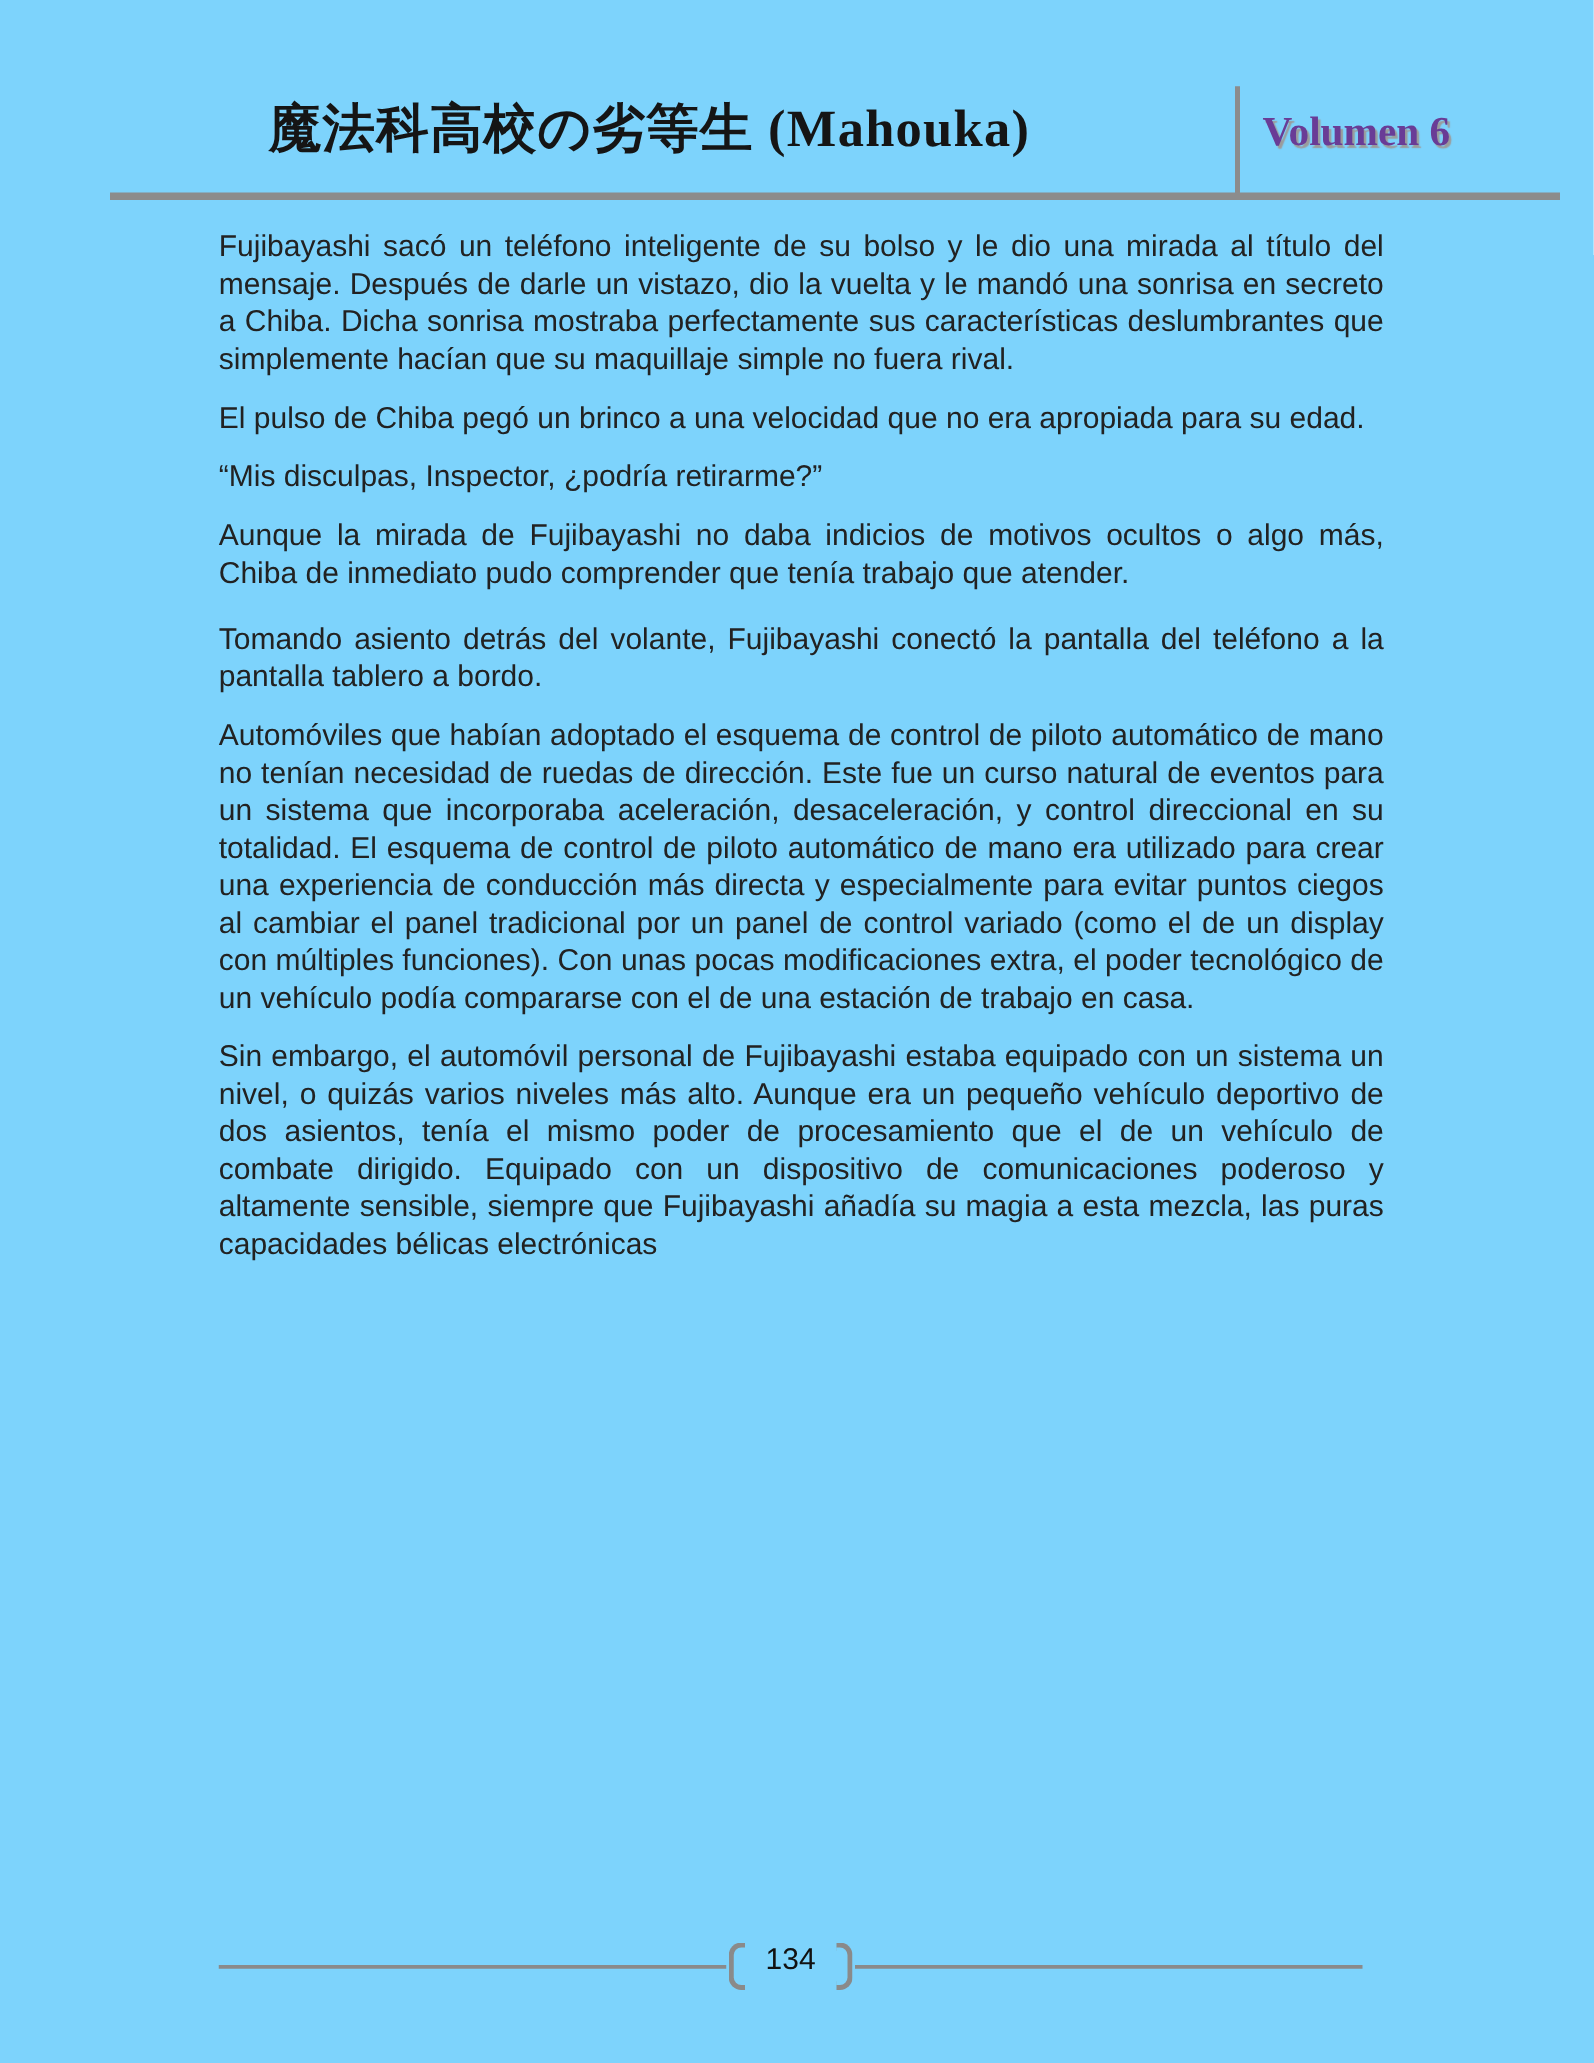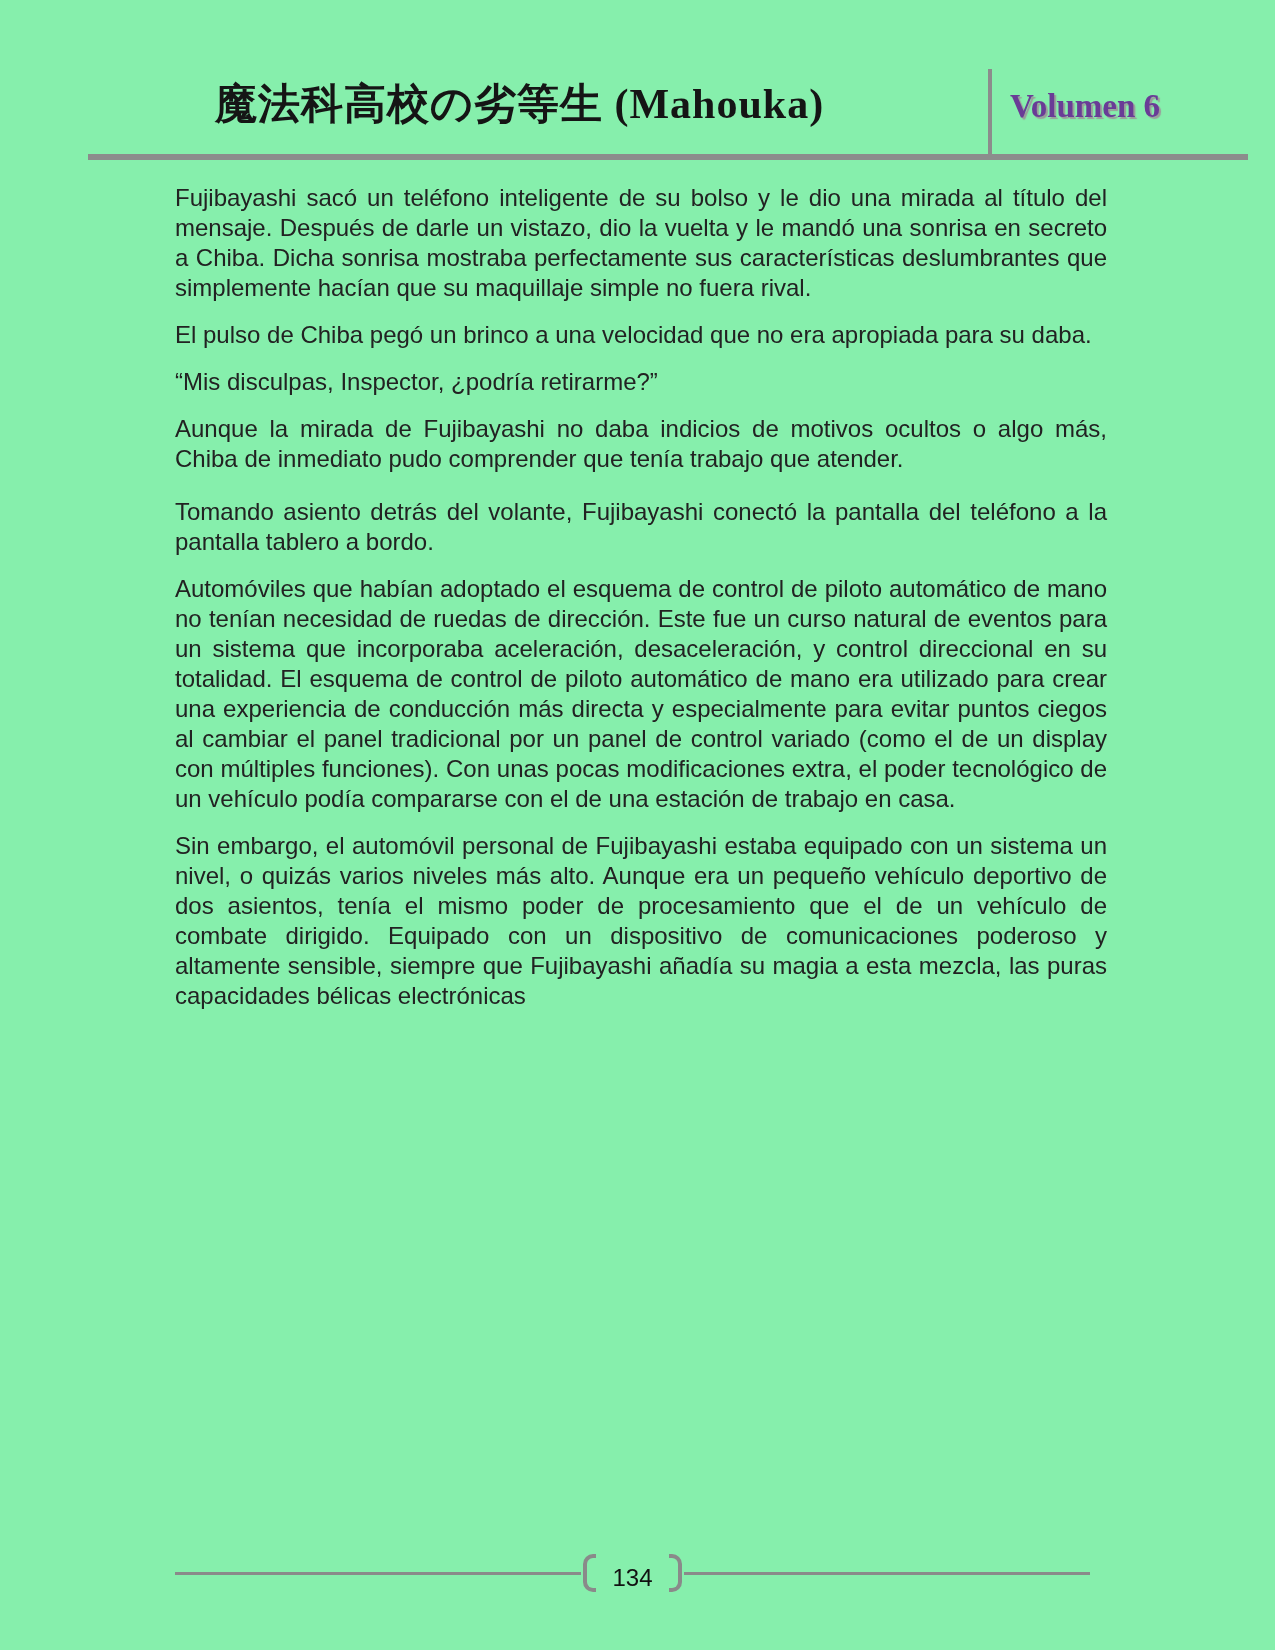--- a/index.html
+++ b/index.html
@@ -4,21 +4,21 @@
 <style>
   html, body {
     margin: 0;
     padding: 0;
     background: #ffffff;
   }
   #page {
     position: relative;
     width: 1275px;
     height: 1650px;
-    background: #86efac;
+    background: #7dd3fc;
     overflow: hidden;
     font-family: "Liberation Sans", sans-serif;
   }
 
   
   .doc-title {
     position: absolute;
     left: 215px;
     top: 80px;
     margin: 0;
@@ -90,21 +90,21 @@
     display: flex;
     align-items: center;
   }
   .footer-line {
     flex: 1 1 0;
     height: 3px;
     background: #8a8a8a;
   }
   .page-number-group {
     display: flex;
-    align-items: flex-end;
+    align-items: flex-start;
     padding: 0 2px;
   }
   .bracket {
     width: 13px;
     height: 38px;
     box-sizing: border-box;
     border: 4px solid #8a8a8a;
   }
   .bracket.left {
     border-right: none;
@@ -127,21 +127,21 @@
 
   <div>
     <h1 class="doc-title">魔法科高校の劣等生 (Mahouka)</h1>
     <div class="header-vline"></div>
     <h2 class="volume-badge">Volumen 6</h2>
     <div class="header-rule"></div>
   </div>
 
   <div class="text-column">
       <p class="para">Fujibayashi sacó un teléfono inteligente de su bolso y le dio una mirada al título del mensaje. Después de darle un vistazo, dio la vuelta y le mandó una sonrisa en secreto a Chiba. Dicha sonrisa mostraba perfectamente sus características deslumbrantes que simplemente hacían que su maquillaje simple no fuera rival.</p>
-      <p class="para">El pulso de Chiba pegó un brinco a una velocidad que no era apropiada para su daba.</p>
+      <p class="para">El pulso de Chiba pegó un brinco a una velocidad que no era apropiada para su edad.</p>
       <p class="para">“Mis disculpas, Inspector, ¿podría retirarme?”</p>
       <p class="para">Aunque la mirada de Fujibayashi no daba indicios de motivos ocultos o algo más, Chiba de inmediato pudo comprender que tenía trabajo que atender.</p>
       <p class="para scene-break">Tomando asiento detrás del volante, Fujibayashi conectó la pantalla del teléfono a la pantalla tablero a bordo.</p>
       <p class="para">Automóviles que habían adoptado el esquema de control de piloto automático de mano no tenían necesidad de ruedas de dirección. Este fue un curso natural de eventos para un sistema que incorporaba aceleración, desaceleración, y control direccional en su totalidad. El esquema de control de piloto automático de mano era utilizado para crear una experiencia de conducción más directa y especialmente para evitar puntos ciegos al cambiar el panel tradicional por un panel de control variado (como el de un display con múltiples funciones). Con unas pocas modificaciones extra, el poder tecnológico de un vehículo podía compararse con el de una estación de trabajo en casa.</p>
       <p class="para">Sin embargo, el automóvil personal de Fujibayashi estaba equipado con un sistema un nivel, o quizás varios niveles más alto. Aunque era un pequeño vehículo deportivo de dos asientos, tenía el mismo poder de procesamiento que el de un vehículo de combate dirigido. Equipado con un dispositivo de comunicaciones poderoso y altamente sensible, siempre que Fujibayashi añadía su magia a esta mezcla, las puras capacidades bélicas electrónicas</p>
     </div>
 
   <div class="footer">
     <div class="footer-line"></div>
     <div class="page-number-group">

